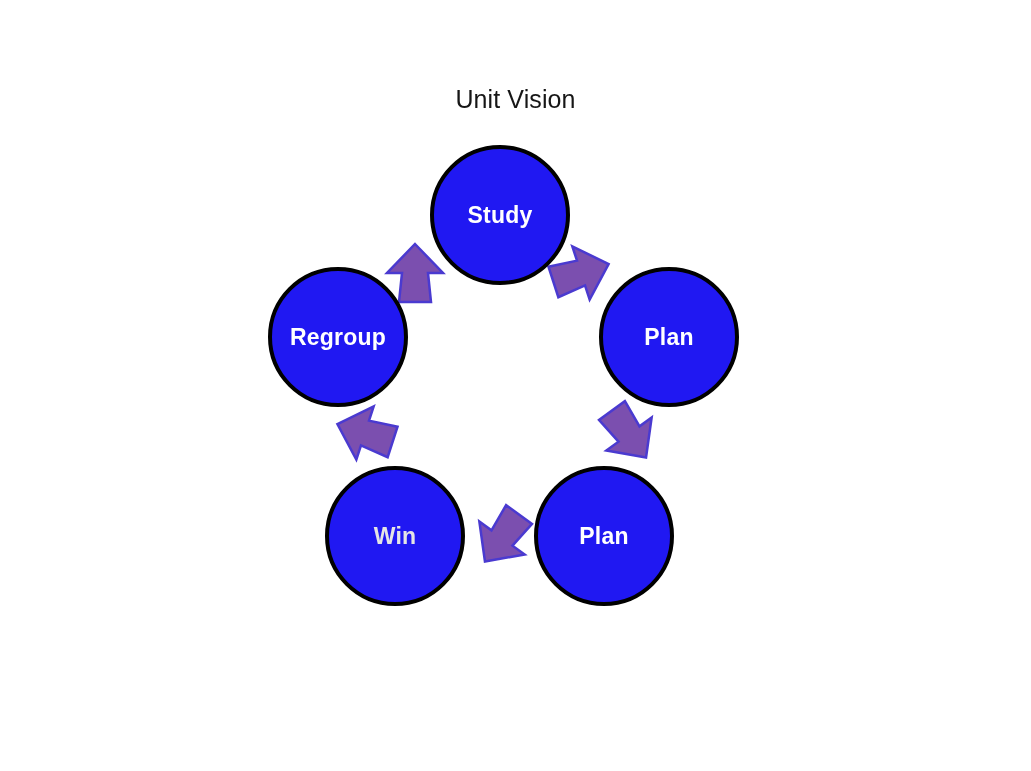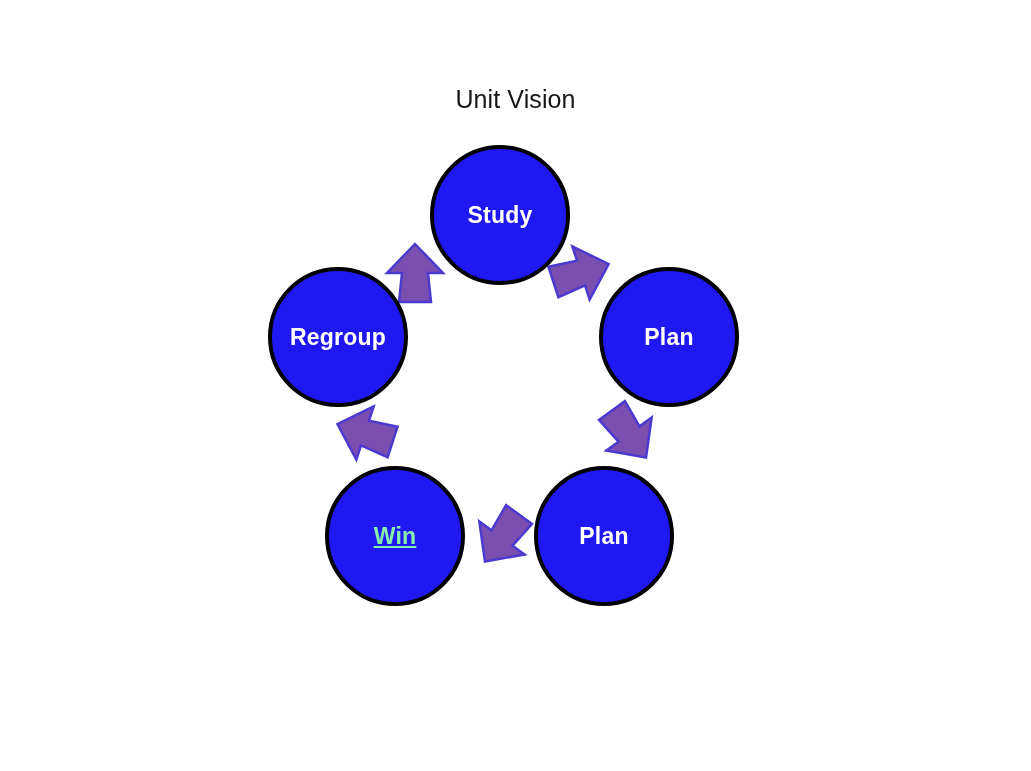--- a/index.html
+++ b/index.html
@@ -138,21 +138,21 @@
 
     <div class="node" id="node-plan" style="left: 599px; top: 267px; width: 140px; height: 140px; background: rgb(32, 24, 242); border-color: rgb(0, 0, 0);">
       <span class="node-label" style="color: rgb(255, 255, 255);">Plan</span>
     </div>
 
     <div class="node" id="node-fight" style="left: 534px; top: 466px; width: 140px; height: 140px; background: rgb(32, 24, 242); border-color: rgb(0, 0, 0);">
       <span class="node-label" style="color: rgb(255, 255, 255);">Plan</span>
     </div>
 
     <div class="node" id="node-win" style="left: 325px; top: 466px; width: 140px; height: 140px; background: rgb(32, 24, 242); border-color: rgb(0, 0, 0);">
-      <span class="node-label" style="color: #86efac; text-decoration: underline;">Win</span>
+      <span class="node-label" style="color: #e5e5e5;">Win</span>
     </div>
 
     <div class="node" id="node-regroup" style="left: 268px; top: 267px; width: 140px; height: 140px; background: rgb(32, 24, 242); border-color: rgb(0, 0, 0);">
       <span class="node-label" style="color: rgb(255, 255, 255);">Regroup</span>
     </div>
 
   </div>
 </div>
 
 </body></html>

